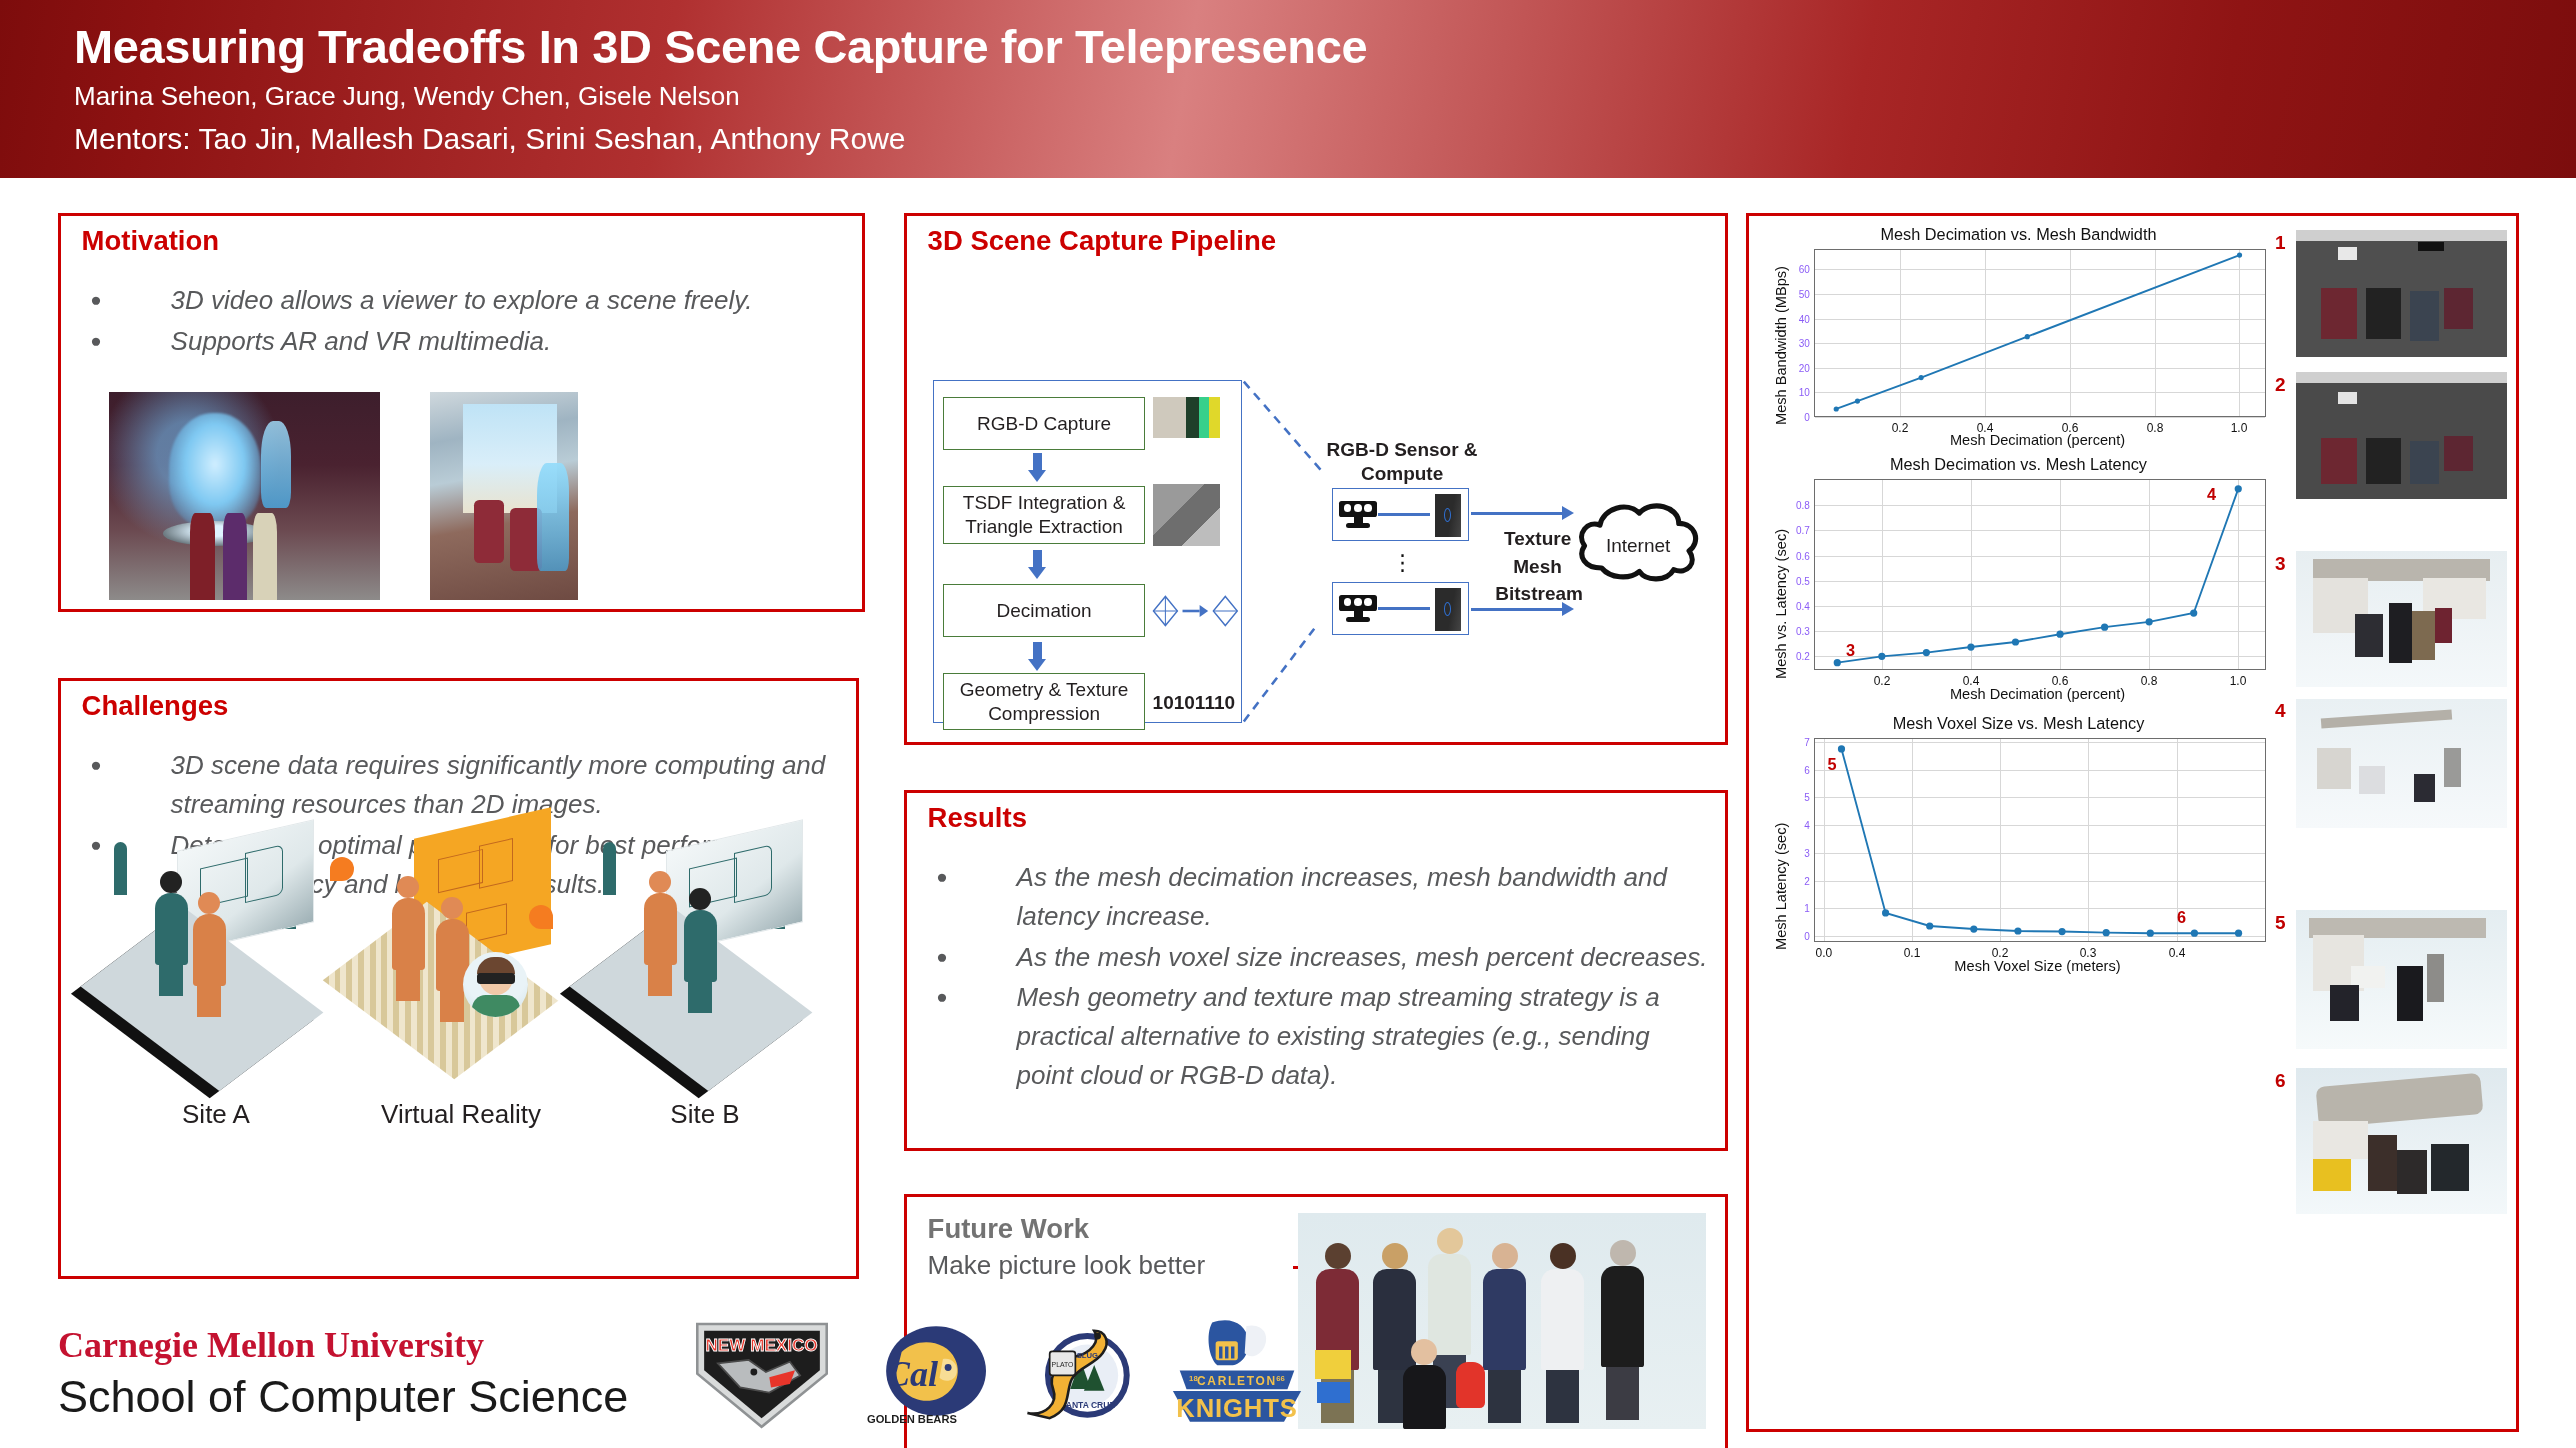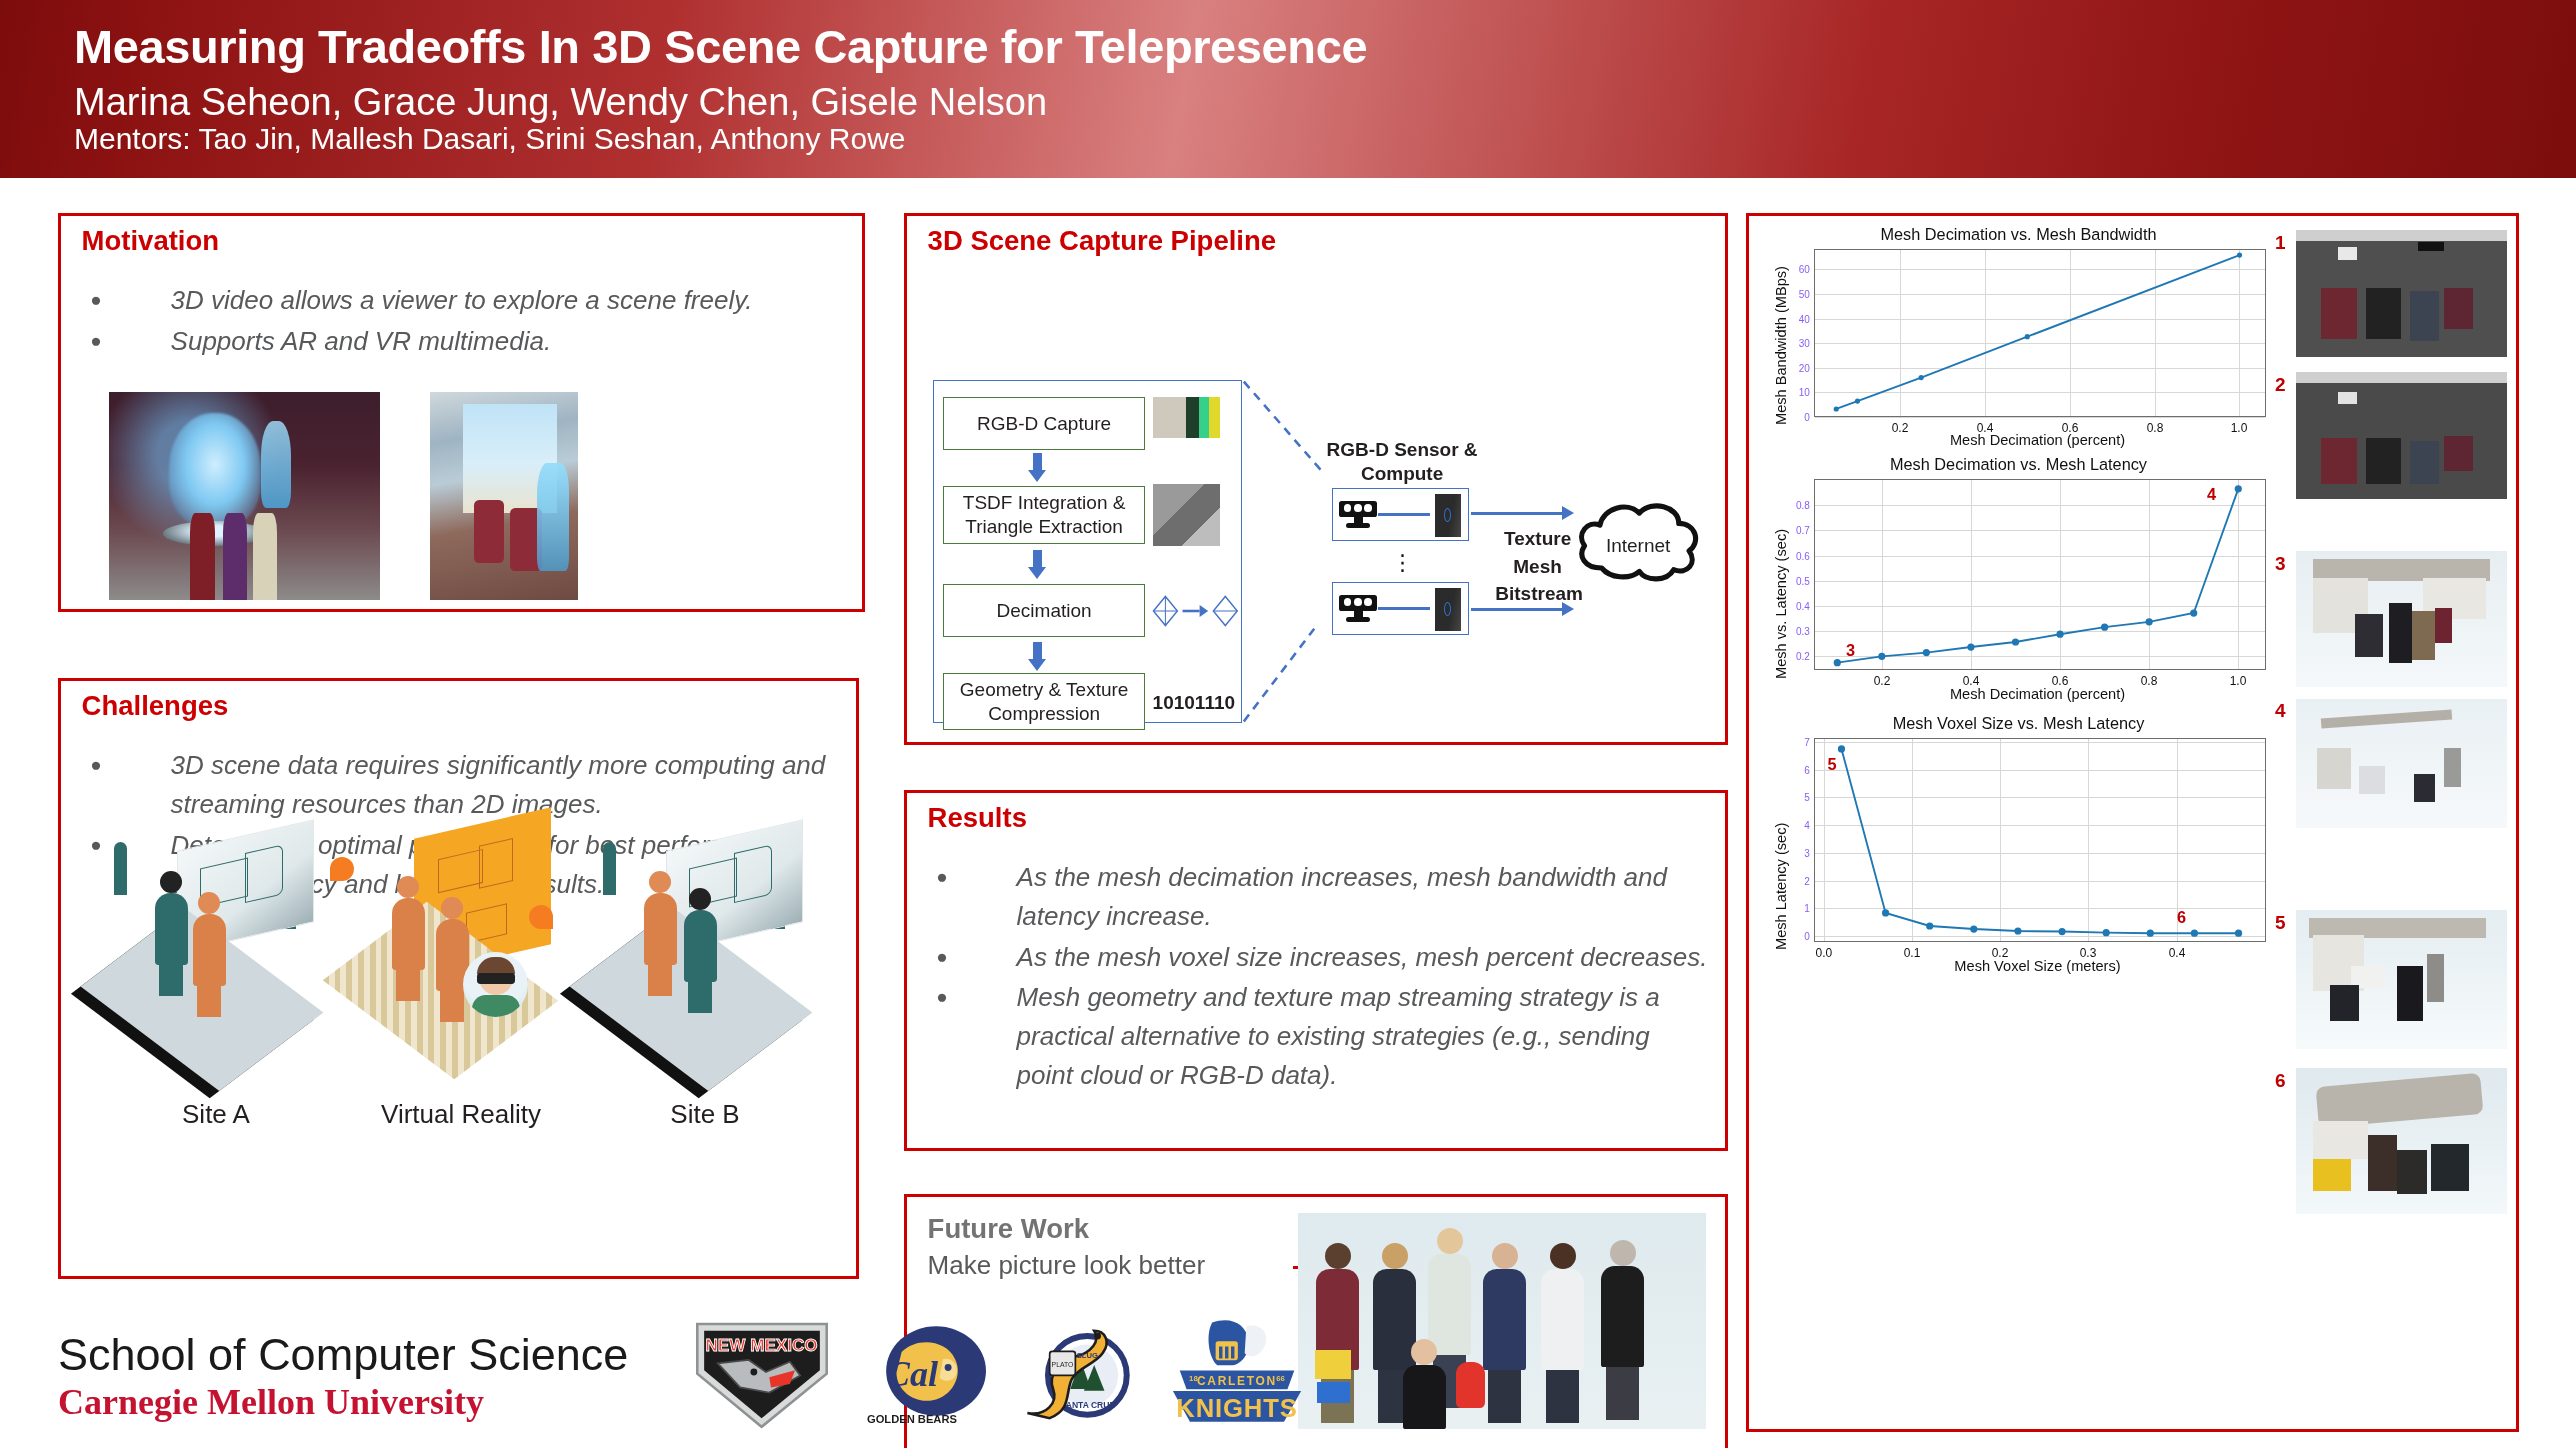--- a/index.html
+++ b/index.html
@@ -18,21 +18,21 @@
        #7d0c0c 0%, #8d1212 6%, #b03030 26%, #d98080 46%,
        #c25757 58%, #a82626 72%, #8f1414 86%, #7c0d0d 100%);
   }
   #title {
     position: absolute; left: 74px; top: 19px;
     font-size: 47px; font-weight: bold; color: #ffffff;
     letter-spacing: -0.4px; white-space: nowrap;
   }
   #authors {
     position: absolute; left: 74px; top: 81px;
-    font-size: 38px; color: #ffffff; white-space: nowrap;
+    font-size: 26px; color: #ffffff; white-space: nowrap;
   }
   #mentors {
     position: absolute; left: 74px; top: 122px;
     font-size: 30px; color: #ffffff; white-space: nowrap;
   }
 
   
   .panel {
     position: absolute; border: 3.4px solid #cc0000; background:#fff;
   }
@@ -694,22 +694,22 @@
       <div style="position:absolute;left:8%;top:36%;width:26%;height:26%;background:#e9e7e2;"></div>
       <div style="position:absolute;left:34%;top:46%;width:14%;height:38%;background:#3c2f2a;"></div>
       <div style="position:absolute;left:8%;top:62%;width:18%;height:22%;background:#e8c020;"></div>
       <div style="position:absolute;left:48%;top:56%;width:14%;height:30%;background:#2d2a2a;"></div>
       <div style="position:absolute;left:64%;top:52%;width:18%;height:32%;background:#23282c;"></div>
     </div>
     <div class="shot-num" style="left:526px;top:854px;">6</div>
   </div>
 
   <div id="cmu-wordmark">
+    <div id="cmu-line1">Carnegie Mellon University</div>
     <div id="cmu-line2">School of Computer Science</div>
-    <div id="cmu-line1">Carnegie Mellon University</div>
   </div>
 
   <div class="logo" style="left:687px;top:1312px;width:150px;height:120px;">
     <svg viewBox="0 0 175 140" width="150" height="120">
       <path d="M12,14 H163 L163,72 L87,134 L12,72 Z" fill="#d9dbdb" stroke="#8f9294" stroke-width="3"></path>
       <path d="M20,22 H155 L155,68 L87,124 L20,68 Z" fill="#1d1d1d"></path>
       <text x="87" y="46" font-family="'Liberation Sans',sans-serif" font-size="20" font-weight="bold" fill="#e8352a" text-anchor="middle" stroke="#fff" stroke-width="1">NEW MEXICO</text>
       <path d="M36,60 L72,56 L92,70 L120,58 L132,74 L96,94 L62,88 Z" fill="#b9bcbe" stroke="#4a4a4a" stroke-width="2"></path>
       <path d="M96,76 L126,68 L120,84 L98,88 Z" fill="#e8352a"></path>
       <circle cx="78" cy="70" r="4" fill="#1d1d1d"></circle>

